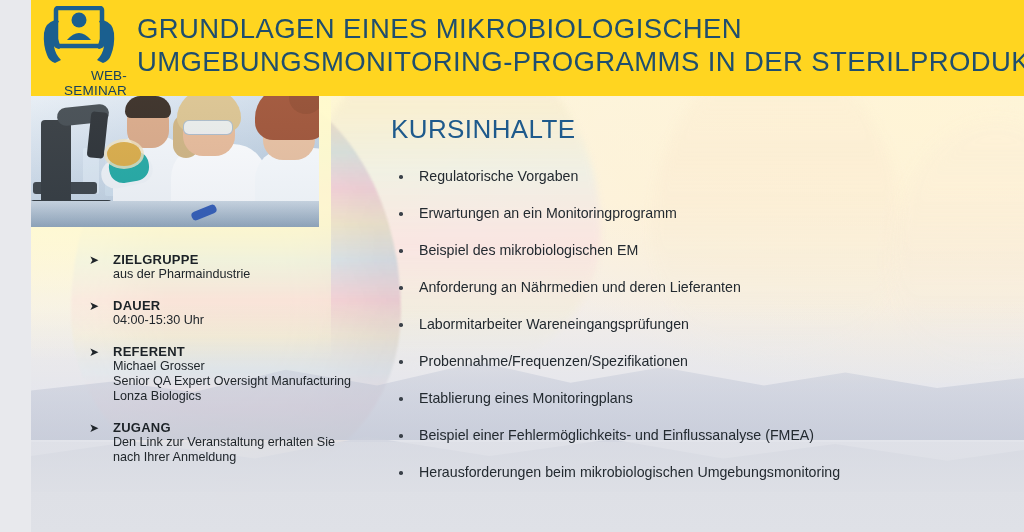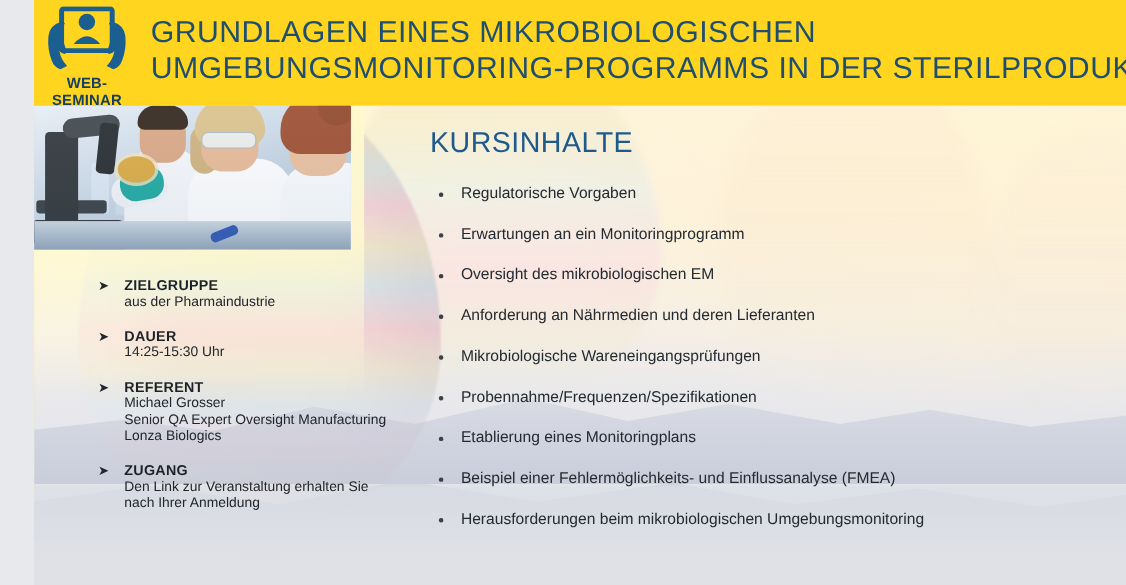--- a/index.html
+++ b/index.html
@@ -143,22 +143,22 @@
     overflow:hidden;width:24px;white-space:nowrap;
   }
 
   
   .logo{
     position:absolute;left:0;top:0;width:96px;height:96px;
     background:#ffd520;
   }
   .logo-mark{position:absolute;left:8px;top:6px;width:80px;height:62px;}
   .logo-label{
-    position:absolute;left:0;top:68px;width:96px;text-align:center;
-    color:#17405e;font-weight:700;font-size:13.5px;letter-spacing:.2px;
+    position:absolute;left:0;top:68px;width:96px;text-align:right;
+    color:#17405e;font-weight:400;font-size:13.5px;letter-spacing:.2px;
   }
 
   
   .photo{
     position:absolute;left:0;top:96px;width:288px;height:131px;
     overflow:hidden;background:#cfd9e4;
   }
   .p-layer{position:absolute;}
   .p-bg{
     inset:0;
@@ -299,21 +299,21 @@
 
   <div class="info">
     <div class="info-block">
       <span class="info-arrow">➤</span>
       <div class="info-term">ZIELGRUPPE</div>
       <div class="info-desc">aus der Pharmaindustrie</div>
     </div>
     <div class="info-block">
       <span class="info-arrow">➤</span>
       <div class="info-term">DAUER</div>
-      <div class="info-desc">14:25-15:30 Uhr</div>
+      <div class="info-desc">04:00-15:30 Uhr</div>
     </div>
     <div class="info-block">
       <span class="info-arrow">➤</span>
       <div class="info-term">REFERENT</div>
       <div class="info-desc">Michael Grosser</div>
       <div class="info-desc">Senior QA Expert Oversight Manufacturing</div>
       <div class="info-desc">Lonza Biologics</div>
     </div>
     <div class="info-block">
       <span class="info-arrow">➤</span>
@@ -321,23 +321,23 @@
       <div class="info-desc">Den Link zur Veranstaltung erhalten Sie</div>
       <div class="info-desc">nach Ihrer Anmeldung</div>
     </div>
   </div>
 
   <div class="content">
     <h1 class="kurs-title">KURSINHALTE</h1>
     <ul class="bullets">
       <li><span class="dot"></span><span>Regulatorische Vorgaben</span></li>
       <li><span class="dot"></span><span>Erwartungen an ein Monitoringprogramm</span></li>
-      <li><span class="dot"></span><span>Oversight des mikrobiologischen EM</span></li>
+      <li><span class="dot"></span><span>Beispiel des mikrobiologischen EM</span></li>
       <li><span class="dot"></span><span>Anforderung an Nährmedien und deren Lieferanten</span></li>
-      <li><span class="dot"></span><span>Mikrobiologische Wareneingangsprüfungen</span></li>
+      <li><span class="dot"></span><span>Labormitarbeiter Wareneingangsprüfungen</span></li>
       <li><span class="dot"></span><span>Probennahme/Frequenzen/Spezifikationen</span></li>
       <li><span class="dot"></span><span>Etablierung eines Monitoringplans</span></li>
       <li><span class="dot"></span><span>Beispiel einer Fehlermöglichkeits- und Einflussanalyse (FMEA)</span></li>
       <li><span class="dot"></span><span>Herausforderungen beim mikrobiologischen Umgebungsmonitoring</span></li>
     </ul>
   </div>
 
 </div>
 
 </body></html>

